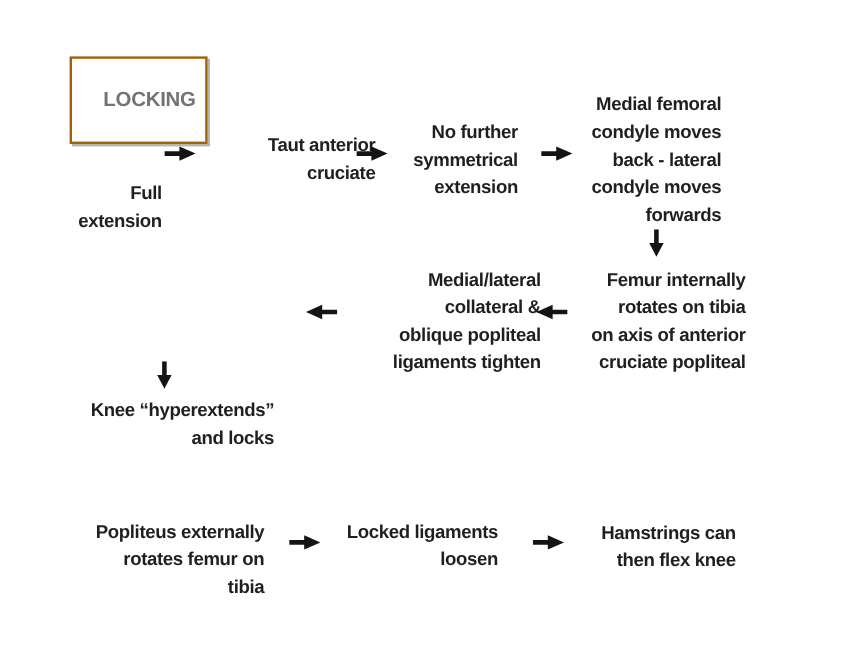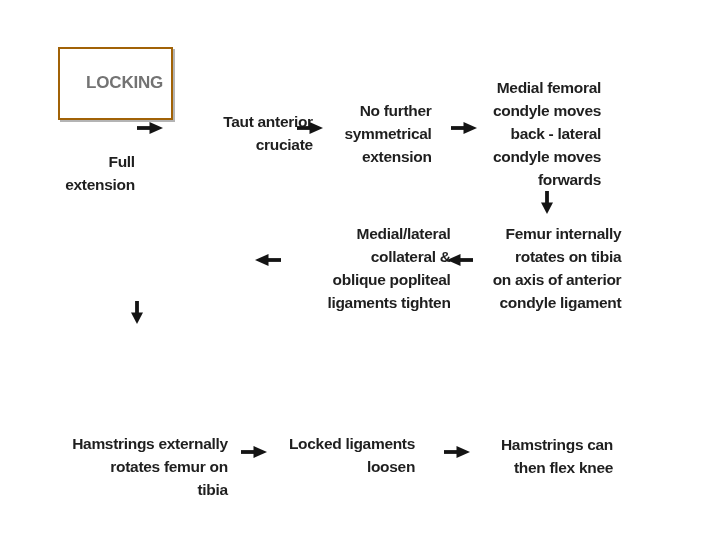--- a/index.html
+++ b/index.html
@@ -86,28 +86,30 @@
 extension</div>
   <div class="node" id="n-medial-femoral">Medial femoral
 condyle moves
 back - lateral
 condyle moves
 forwards</div>
 
   <div class="node" id="n-femur-internally">Femur internally
 rotates on tibia
 on axis of anterior
-condyle ligament</div>
+cruciate popliteal</div>
   <div class="node" id="n-medial-lateral">Medial/lateral
 collateral &amp;
 oblique popliteal
 ligaments tighten</div>
 
+  <div class="node" id="n-knee-hyper">Knee “hyperextends”
+and locks</div>
 
-  <div class="node" id="n-popliteus">Hamstrings externally
+  <div class="node" id="n-popliteus">Popliteus externally
 rotates femur on
 tibia</div>
   <div class="node" id="n-hamstrings">Hamstrings can
 then flex knee</div>
   <div class="node" id="n-locked-ligaments">Locked ligaments
 loosen</div>
 
   <svg class="arrow" id="a1" width="26" height="14" viewBox="0 0 26 14">
     <path d="M0 7 H14" fill="none" stroke-width="3.8" stroke="#141414"></path>
     <path d="M12.5 1 L26 7 L12.5 13 Z" fill="#141414"></path>

